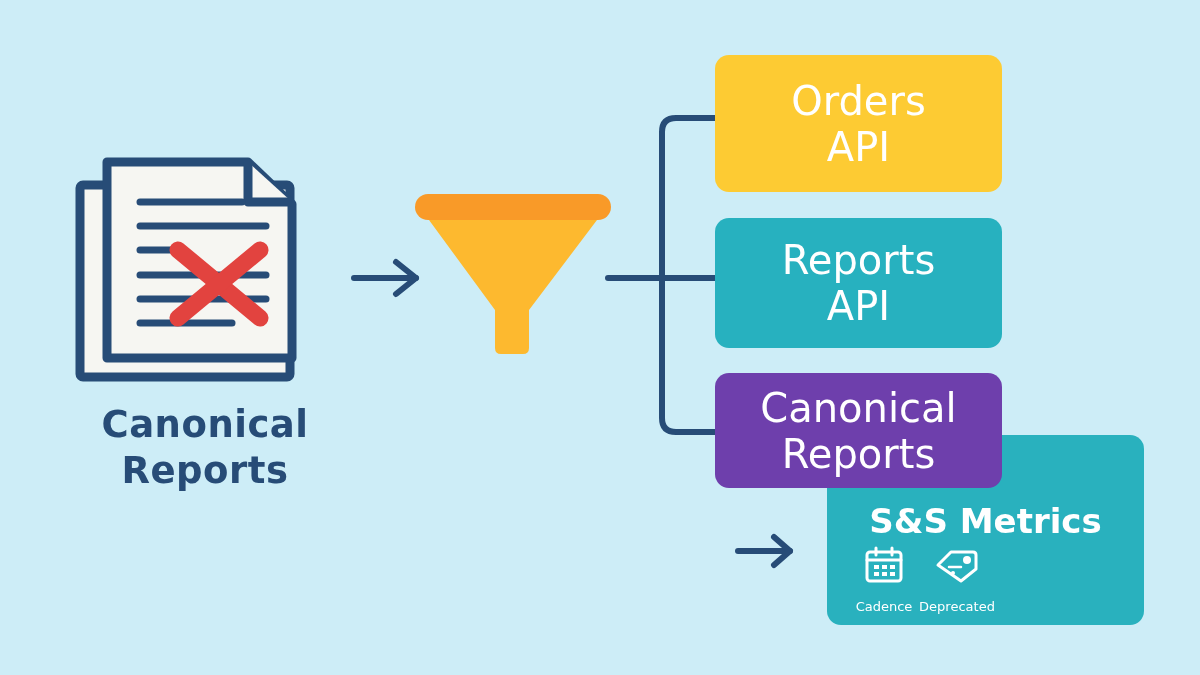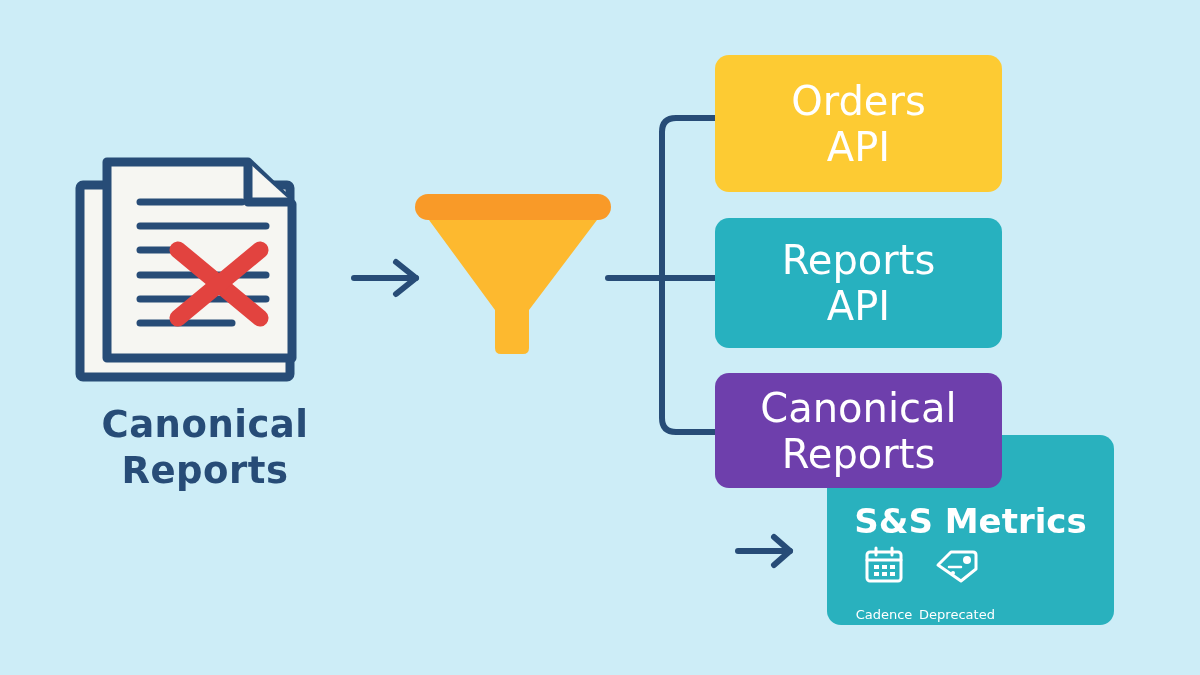--- a/index.html
+++ b/index.html
@@ -18,30 +18,30 @@
   }
   .box {
     position: absolute; border-radius: 14px; color: #ffffff;
     font-weight: normal; text-align: center;
     display: flex; flex-direction: column; justify-content: center; align-items: center;
   }
   .box .t { font-size: 40px; line-height: 46px; }
   #box-orders { left: 715px; top: 55px; width: 287px; height: 137px; background: #fdcb33; }
   #box-reports { left: 715px; top: 218px; width: 287px; height: 130px; background: #27b1bf; }
   #box-canonical { left: 715px; top: 373px; width: 287px; height: 115px; background: #6e3fac; z-index: 3; }
-  #box-metrics { left: 827px; top: 435px; width: 287px; height: 190px; background: #29b1be; border-radius: 14px; z-index: 2; }
+  #box-metrics { left: 827px; top: 435px; width: 317px; height: 190px; background: #29b1be; border-radius: 14px; z-index: 2; }
   .metrics-title {
     position: absolute; left: 0; right: 0; top: 66px; text-align: center;
     color: #fff; font-weight: bold; font-size: 34px; line-height: 40px;
   }
   .metric {
     position: absolute; top: 112px; width: 80px; text-align: center; color: #fff;
   }
   .metric svg { display: block; margin: 0 auto; }
-  .metric .lbl { font-size: 13px; margin-top: 24px; white-space: nowrap; }
+  .metric .lbl { font-size: 13px; margin-top: 16px; white-space: nowrap; }
 </style>
 </head>
 <body>
 
 <svg class="abs" style="left:60px;top:150px" width="280" height="250" viewBox="0 0 280 250">
 
   <rect x="20" y="35" width="210" height="192" rx="3" fill="#f6f6f2" stroke="#274c77" stroke-width="9"></rect>
 
   <path d="M47 12 H 188 L 232 54 V 208 H 47 Z" fill="#f6f6f2" stroke="#274c77" stroke-width="9" stroke-linejoin="round"></path>
   <path d="M188 12 V 52 H 232" fill="#f6f6f2" stroke="#274c77" stroke-width="9" stroke-linejoin="round"></path>

